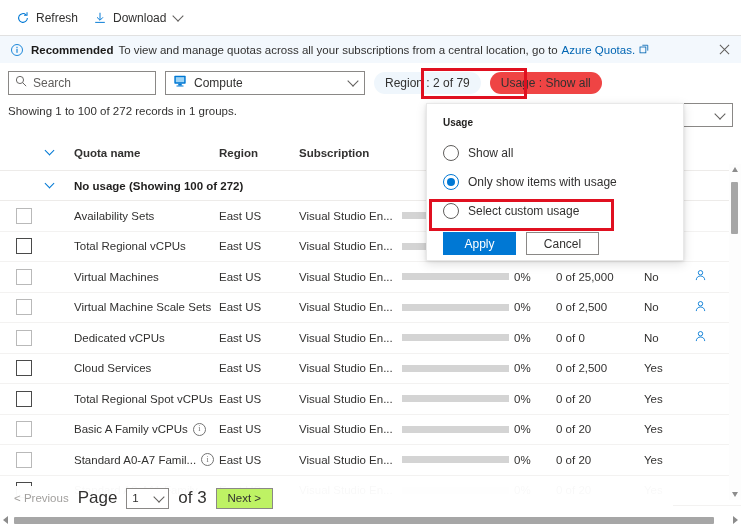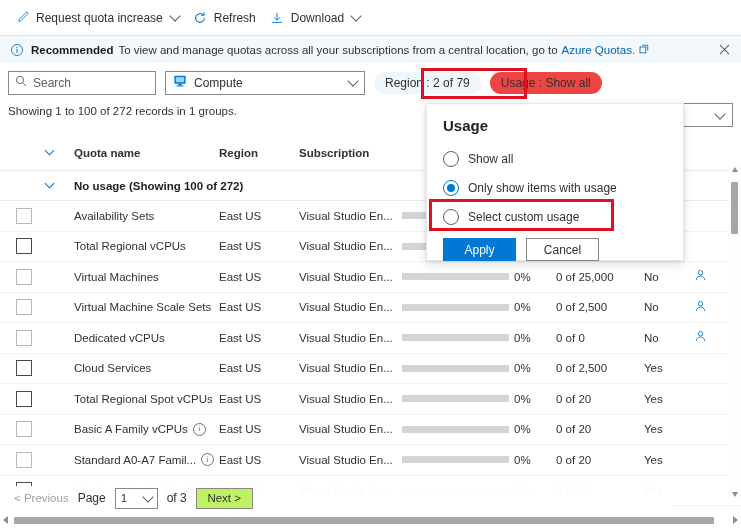--- a/index.html
+++ b/index.html
@@ -169,21 +169,21 @@
     position: absolute;
     left: 426px; top: 103px;
     width: 258px; height: 158px;
     background: #ffffff;
     border: 1px solid #e8e8e8;
     box-shadow: 0 3.2px 10px rgba(0,0,0,0.13), 0 0.6px 3px rgba(0,0,0,0.10);
     box-sizing: border-box;
     padding: 13px 16px 0 16px;
     z-index: 30;
   }
-  .flyout-title { font-size: 15px; font-weight: bold; color: #201f1e; margin-bottom: 12px; }
+  .flyout-title { font-size: 10px; font-weight: bold; color: #201f1e; margin-bottom: 12px; }
   .radio-row { display: flex; align-items: center; gap: 9px; height: 25px; margin-bottom: 4px; cursor: pointer; }
   .radio {
     width: 16px; height: 16px; border-radius: 50%;
     border: 1px solid #605e5c; box-sizing: border-box; flex: 0 0 auto;
     display: flex; align-items: center; justify-content: center; background: #fff;
   }
   .radio.sel { border-color: #0078d4; border-width: 1px; }
   .radio.sel::after { content: ""; width: 8px; height: 8px; border-radius: 50%; background: #0078d4; }
   .radio-label { font-size: 12px; color: #323130; }
   .flyout-btns { display: flex; gap: 10px; margin-top: 9px; }
@@ -197,21 +197,21 @@
 
   
   .pager {
     position: absolute; left: 0; bottom: 18px; width: 673px;
     height: 24px; display: flex; align-items: center; gap: 9px;
     padding-left: 14px; box-sizing: border-box;
     background: rgba(255,255,255,0.97);
     z-index: 10;
   }
   .pg-prev { font-size: 11.5px; color: #a19f9d; cursor: default; }
-  .pg-lbl { font-size: 12px; color: #323130; }
+  .pg-lbl { font-size: 17px; color: #323130; }
   .pg-select {
     width: 43px; height: 21px; border: 1px solid #8a8886; background: #fff;
     display: flex; align-items: center; justify-content: space-between;
     padding: 0 5px; box-sizing: border-box; font-size: 11.5px; cursor: pointer;
   }
   .pg-next {
     height: 21px; min-width: 57px; border: 1px solid #8a8886; background: #bef264;
     display: flex; align-items: center; justify-content: center;
     font-size: 11.5px; cursor: pointer; box-sizing: border-box;
   }
@@ -231,29 +231,20 @@
   }
   .hscroll .thumb { position: absolute; left: 14px; top: 5px; height: 7px; width: 700px; background: #a6a6a6; border-radius: 1px; }
   .hscroll .arrow { position:absolute; width:0; height:0; top: 4px; }
   .hscroll .arrow.left  { left: 3px;  border-top: 4px solid transparent; border-bottom: 4px solid transparent; border-right: 5px solid #8c8c8c; }
   .hscroll .arrow.right { right: 3px; border-top: 4px solid transparent; border-bottom: 4px solid transparent; border-left: 5px solid #8c8c8c; }
 </style>
 </head>
 <body>
 
 <div class="commandbar">
-  <div class="cmd">
-    <span class="ico">
-      <svg width="14" height="14" viewBox="0 0 16 16">
-          <path d="M11.6 1.6a1.2 1.2 0 0 1 1.7 1.7l-7.9 7.9-2.3.6.6-2.3z" fill="none" stroke="#0078d4" stroke-width="1"></path>
-        </svg>
-    </span>
-    <span class="cmd-label">Request quota increase</span>
-    <span class="chev-sm"></span>
-  </div>
   <div class="cmd">
     <span class="ico">
       <svg width="14" height="14" viewBox="0 0 16 16">
           <path d="M13 8a5 5 0 1 1-1.6-3.7" fill="none" stroke="#0078d4" stroke-width="1.2"></path>
           <path d="M12.6 1.4v3.4H9.2" fill="none" stroke="#0078d4" stroke-width="1.2"></path>
         </svg>
     </span>
     <span class="cmd-label">Refresh</span>
   </div>
   <div class="cmd">

